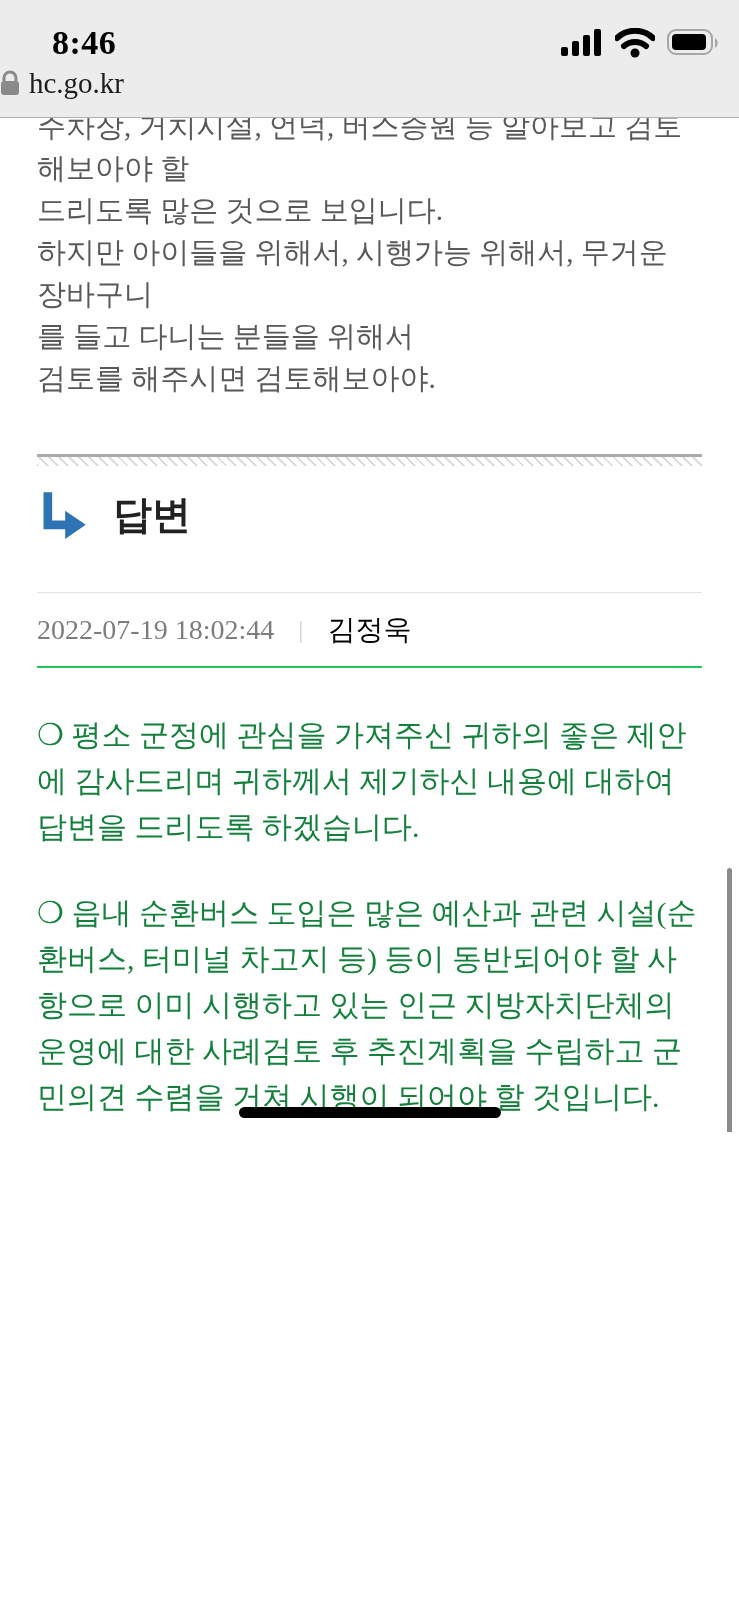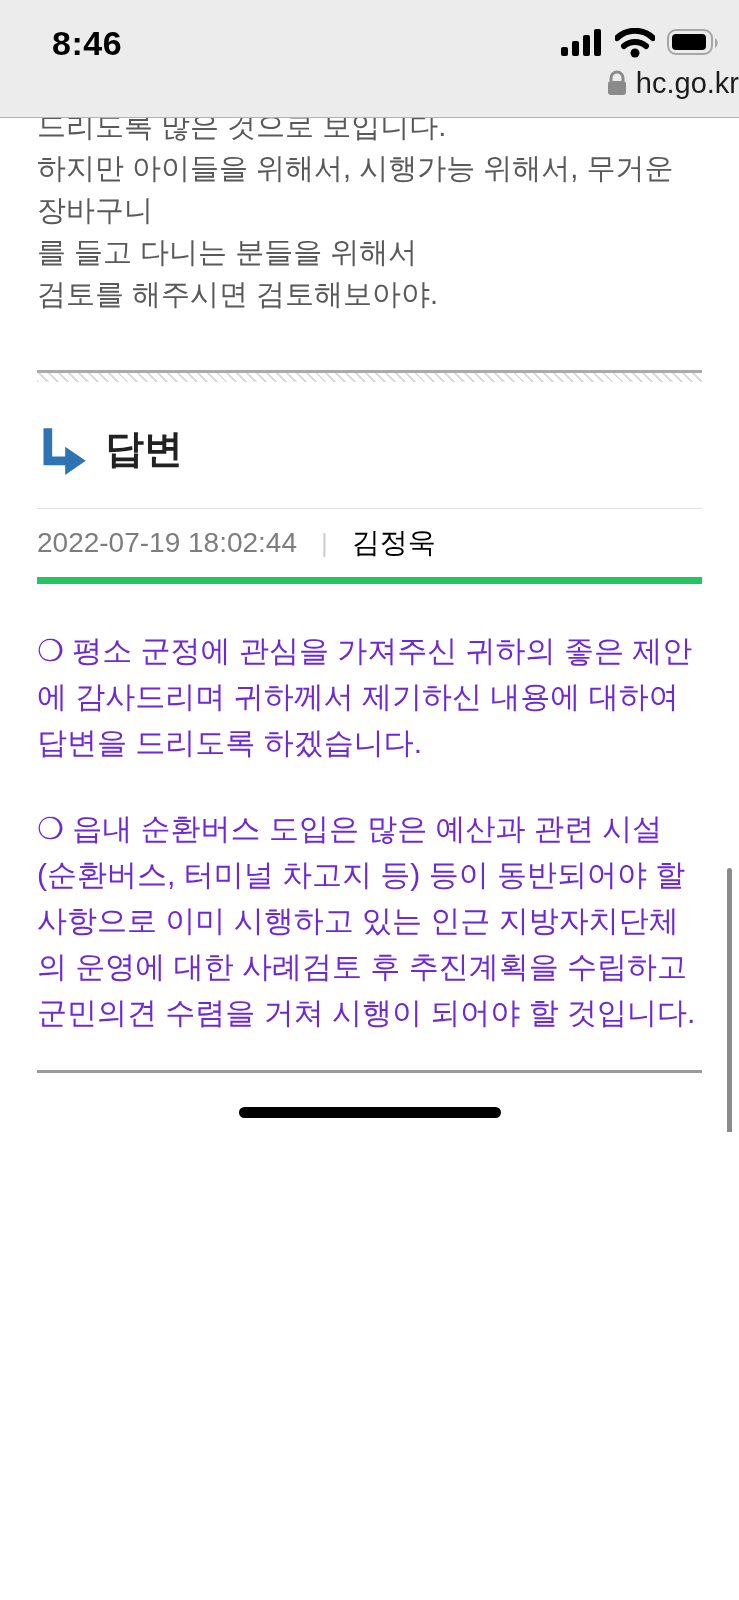--- a/index.html
+++ b/index.html
@@ -4,58 +4,58 @@
 <style>
   :root{
     --accent:#3d5a76;
     --arrow:#2e74b5;
   }
   *{box-sizing:border-box;margin:0;padding:0;}
   html,body{background:#fff;}
   body{font-family:"Liberation Sans","DejaVu Sans",sans-serif;}
   .screen{
     position:relative;width:739px;height:1132px;margin:0 auto;
-    background:#fff;overflow:hidden;
+    background:#fff;overflow:hidden;font-family:Liberation Serif, serif;
   }
   
   .topbar{
     position:relative;z-index:2;background:#ececec;
     border-bottom:1px solid #b3b3b3;height:118px;
   }
   .statusbar{
     display:flex;align-items:center;justify-content:space-between;
     padding:18px 20px 0 52px;height:68px;
   }
   .status-time{font-size:34px;font-weight:700;color:#000;letter-spacing:.5px;}
   .status-icons{display:flex;align-items:center;gap:12px;}
   
   .urlbar{
-    display:flex;align-items:center;justify-content:flex-end;gap:9px;height:46px;margin-top:-8px;
+    display:flex;align-items:center;justify-content:flex-start;gap:9px;height:46px;margin-top:-8px;
   }
   .url-text{font-size:29px;color:#1c1c1e;}
   
   .content{position:relative;z-index:1;padding:0 37px;}
   .question{
     margin-top:-13px;font-size:29px;line-height:42px;color:#595959;
   }
   .hatch-divider{
     margin-top:55px;height:12px;border-top:3px solid #ababab;
     background:repeating-linear-gradient(45deg,#dcdcdc 0 2px,transparent 2px 7px);
   }
   .answer-heading{
-    margin-top:22px;display:flex;align-items:flex-end;gap:16px;height:72px;
+    margin-top:22px;display:flex;align-items:flex-start;gap:24px;height:72px;
   }
   .answer-heading .title{font-size:39px;font-weight:700;color:#222;}
   .date-row{
-    margin-top:32px;border-top:1px solid #e3e3e3;border-bottom:7px solid #22c55e;
+    margin-top:32px;border-top:1px solid #e3e3e3;border-bottom:2px solid #22c55e;
     height:76px;display:flex;align-items:center;font-size:28px;color:#7d7d7d;
   }
   .date-sep{color:#cfcfcf;margin:0 24px;font-size:26px;}
   .author{color:#000000;}
-  .answer-body{margin-top:44px;font-size:30px;line-height:46px;color:#6d28d9;}
+  .answer-body{margin-top:44px;font-size:30px;line-height:46px;color:#15803d;}
   .answer-body p{margin:0 0 40px 0;}
   .bottom-divider{border-top:3px solid #9a9a9a;margin-top:-6px;}
   
   .button-row{margin-top:98px;display:flex;align-items:center;gap:14px;}
   .btn{
     background:var(--accent);color:#fff;border:none;border-radius:7px;
     font-size:29px;height:70px;width:93px;cursor:pointer;
     font-family:inherit;display:flex;align-items:center;justify-content:center;
   }
   .btn-list{width:152px;margin-left:auto;}
@@ -101,20 +101,21 @@
         <path d="M4 11 V8 a6 6 0 0 1 12 0 v3" fill="none" stroke="#8a8a8a" stroke-width="3"></path>
         <rect x="1" y="11" width="18" height="14" rx="3" fill="#8a8a8a"></rect>
       </svg>
       <span class="url-text">hc.go.kr</span>
     </div>
   </div>
 
   <div class="content">
 
     <div class="question">
+      <div>주차장, 거치시설, 언덕, 버스증원 등 알아보고 검토해보아야 할</div>
       <div>드리도록 많은 것으로 보입니다.</div>
       <div>하지만 아이들을 위해서, 시행가능 위해서, 무거운 장바구니</div>
       <div>를 들고 다니는 분들을 위해서</div>
       <div>검토를 해주시면 검토해보아야.</div>
     </div>
 
     <div class="hatch-divider"></div>
 
     <div class="answer-heading">
       <svg width="52" height="52" viewBox="0 0 48 48">

